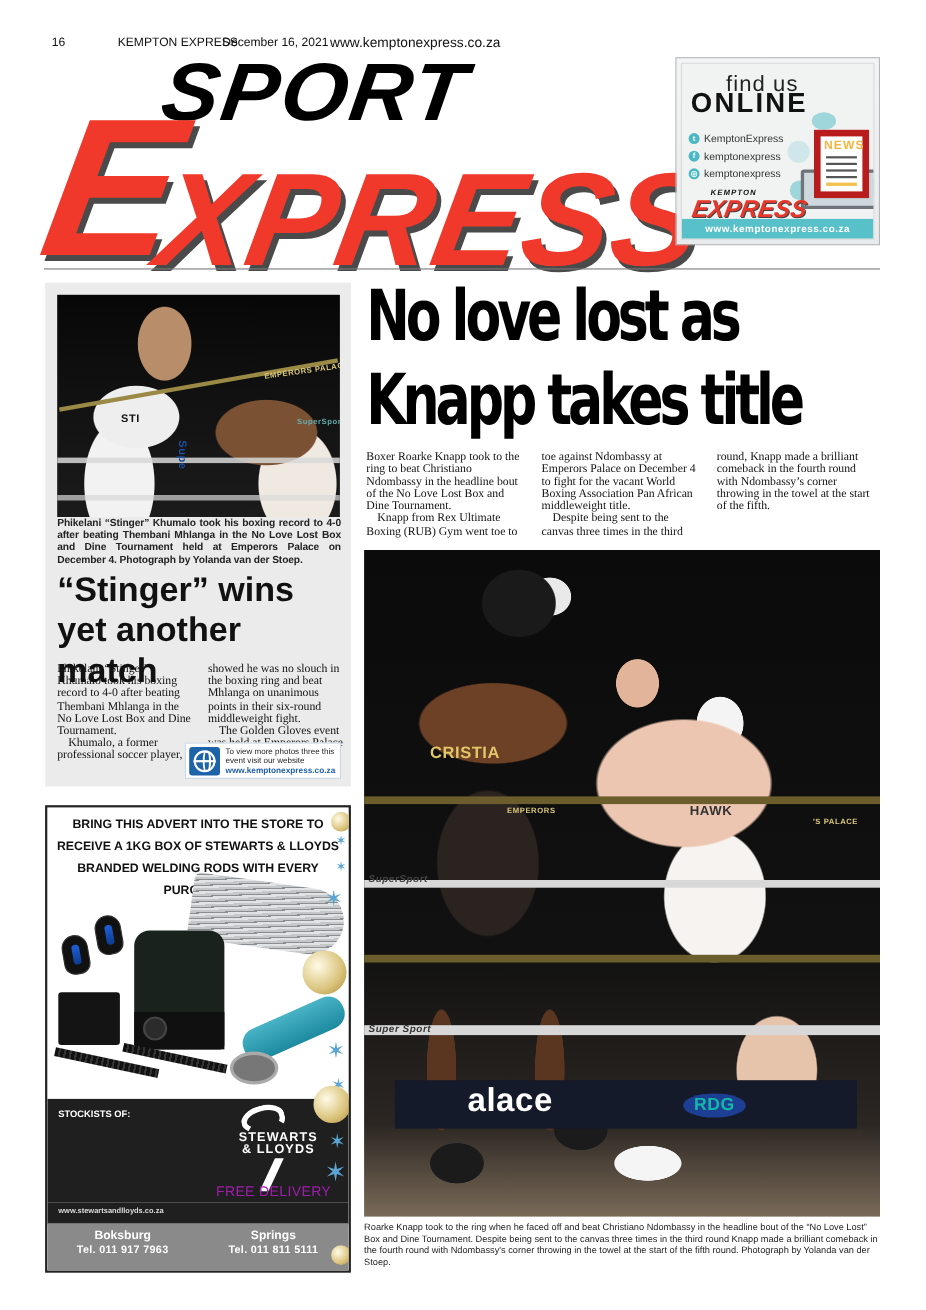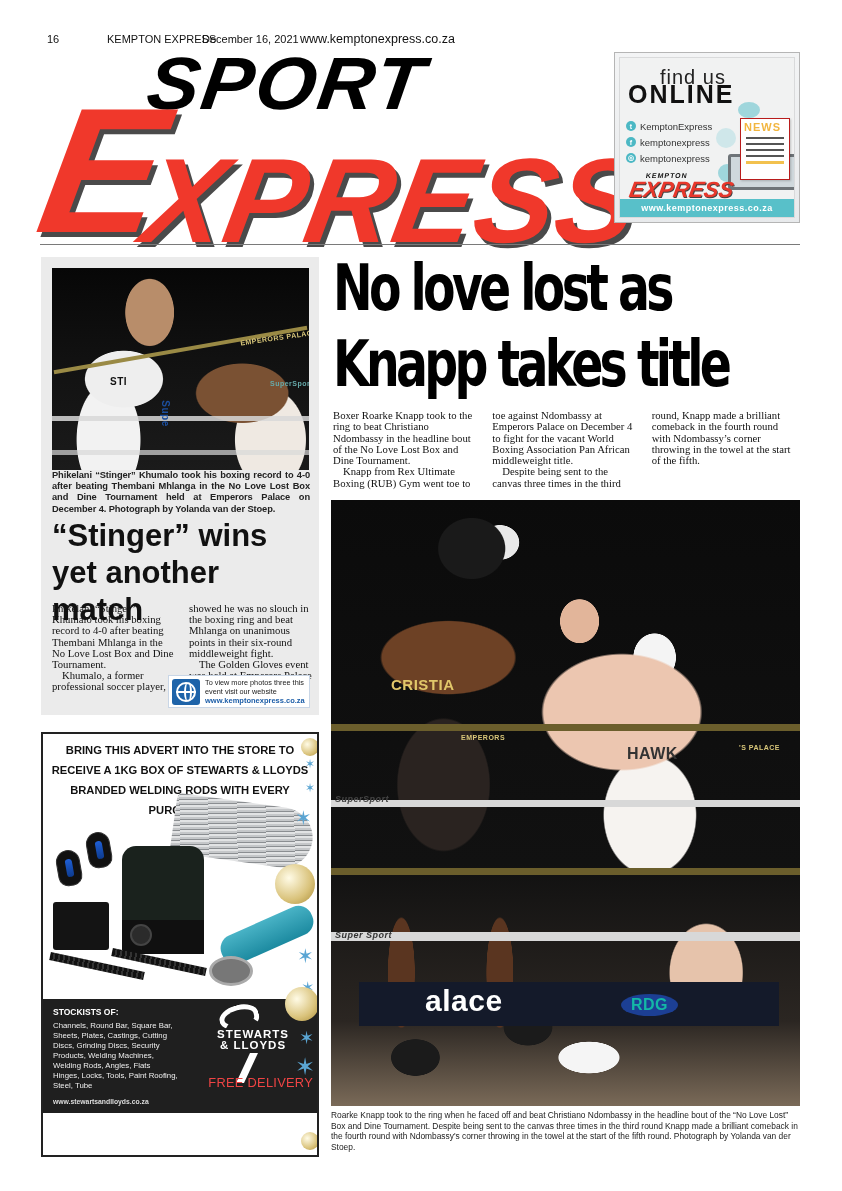--- a/index.html
+++ b/index.html
@@ -32,21 +32,21 @@
   .oa-find { position: absolute; left: 40px; top: 8px; font-size: 20px; letter-spacing: 1px; color: #222; }
   .oa-online { position: absolute; left: 8px; top: 22px; font-size: 25px; font-weight: bold; letter-spacing: 2px; color: #111; }
   .oa-social { position: absolute; left: 6px; top: 60px; }
   .oa-row { display: flex; align-items: center; height: 16px; margin-bottom: 0px; font-size: 9.5px; color: #333; text-align: center; }
   .oa-dot { width: 10px; height: 10px; border-radius: 50%; background: #4cb8c4; color: #fff; font-size: 7px;
     display: inline-flex; align-items: center; justify-content: center; margin-right: 4px; font-weight: bold; }
   .oa-logo { position: absolute; left: 10px; top: 114px; transform: skewX(-10deg); }
   .oa-logo .k { font-size: 7px; font-weight: bold; color: #111; margin-left: 14px; display: block; letter-spacing: 1px; }
   .oa-logo .x { font-size: 22px; font-weight: bold; font-style: italic; color: #e7372b; text-shadow: 1px 1px 0 #444; line-height: 1; }
   .oa-news { position: absolute; left: 120px; top: 60px; width: 50px; height: 62px; background: #fff;
-    border: 1px solid #b91c1c; box-shadow: 1px 1px 2px rgba(0,0,0,.2); }
+    border: 6px solid #b91c1c; box-shadow: 1px 1px 2px rgba(0,0,0,.2); }
   .oa-news .n { font-size: 11px; font-weight: bold; color: #f2b640; padding: 2px 0 0 3px; letter-spacing: 1px; }
   .oa-news .l { height: 2px; background: #555; margin: 4px 5px 0 5px; }
   .oa-news .l.y { background: #f2c14e; height: 3px; }
   .oa-laptop { position: absolute; left: 108px; top: 96px; width: 70px; height: 36px; border: 3px solid #6e7478; border-radius: 3px; background: #cfd8dc; }
   .oa-bubble { position: absolute; border-radius: 50%; background: #9fd6dc; }
   .oa-url { position: absolute; left: 0; bottom: 0; width: 100%; height: 18px; background: #58c0c9;
     color: #fff; font-size: 9px; font-weight: bold; text-align: center; line-height: 18px; letter-spacing: .5px; }
 
   .rule { position: absolute; left: 40px; top: 244px; width: 760px; height: 1px; background: #7a7a7a; }
 
@@ -98,21 +98,21 @@
   .ornament { position: absolute; border-radius: 50%; background: radial-gradient(circle at 35% 35%, #fffbe6, #d9c27a 60%, #a98b36); }
   .star { position: absolute; color: #5aa5d3; font-size: 16px; line-height: 1; }
   .ad-dark { position: absolute; left: 0; top: 265px; width: 100%; height: 94px; background: #1f1f1f; }
   .stockists-h { position: absolute; left: 10px; top: 8px; font-size: 8.5px; font-weight: bold; color: #fff; }
   .stockists { position: absolute; left: 10px; top: 22px; width: 125px; font-size: 7.8px; line-height: 10px; color: #eee; }
   .sl-logo { position: absolute; left: 160px; top: 6px; width: 100px; }
   .sl-swoosh { position: absolute; left: 16px; top: 0; width: 40px; height: 24px; border: 5px solid #fff; border-radius: 50% 50% 10px 50%; border-bottom-color: transparent; transform: rotate(-15deg); }
   .sl-name { position: absolute; left: 0; top: 24px; width: 100px; text-align: center; color: #fff; font-weight: bold; font-size: 11.5px; line-height: 11px; letter-spacing: 1px; }
   .sl-slash { position: absolute; left: 40px; top: 48px; width: 8px; height: 30px; background: #fff; transform: skewX(-25deg); }
   .free-del { position: absolute; left: 0; top: 359px; width: 100%; height: 14px; }
-  .free-del span { position: absolute; right: 4px; top: -18px; font-size: 12.8px; color: #ef4444; letter-spacing: .3px; }
+  .free-del span { position: absolute; right: 16px; top: -18px; font-size: 12.8px; color: #a21caf; letter-spacing: .3px; }
   .ad-url { position: absolute; left: 10px; top: 364px; font-size: 6.8px; font-weight: bold; color: #ddd; }
   .ad-dark2 { position: absolute; left: 0; top: 359px; width: 100%; height: 20px; background: #1f1f1f; }
   .ad-branches { position: absolute; left: 0; top: 378px; width: 100%; height: 43px; background: #8a8a8a; display: flex; }
   .branch { flex: 1; text-align: center; color: #fff; font-weight: bold; padding-top: 4px; }
   .branch .name { font-size: 11px; display: block; line-height: 14px; }
   .branch .tel { font-size: 9.8px; display: block; line-height: 14px; letter-spacing: .3px; }
 
   
   .main-head { position: absolute; left: 333px; top: 250px; width: 470px; font-family: "DejaVu Sans", sans-serif; font-weight: bold;
     font-size: 64px; line-height: 76px; color: #000; letter-spacing: -5px; transform: scaleX(0.74); transform-origin: left top; white-space: nowrap; }
@@ -248,59 +248,68 @@
     <div class="ornament" style="left:232px;top:66px;width:40px;height:40px;"></div>
     <span class="star" style="left:252px;top:10px;font-size:20px;">✶</span>
     <span class="star" style="left:254px;top:148px;font-size:20px;">✶</span>
     <span class="star" style="left:258px;top:182px;">✶</span>
   </div>
   <span class="star" style="left:262px;top:24px;font-size:12px;">✶</span>
   <span class="star" style="left:262px;top:48px;font-size:12px;">✶</span>
   <div class="ornament" style="left:258px;top:4px;width:18px;height:18px;"></div>
   <div class="ad-dark">
     <div class="stockists-h">STOCKISTS OF:</div>
-    <div class="stockists">Channels, Round Bar, Square Bar, Sheets, Plates, Castings, Cutting Discs, Grinding Discs, Security Products, Welding Machines, Welding Rods, Angles, Flats Hinges, Locks, Tools, Paint Roofing, Steel, Tube</div>
     <div class="sl-logo">
       <div class="sl-swoosh"></div>
       <div class="sl-name">
         <div>STEWARTS</div>
         <div>&amp; LLOYDS</div>
       </div>
       <div class="sl-slash"></div>
     </div>
     <div class="ornament" style="left:242px;top:-12px;width:34px;height:34px;"></div>
     <span class="star" style="left:256px;top:30px;font-size:18px;">✶</span>
     <span class="star" style="left:252px;top:56px;font-size:24px;">✶</span>
   </div>
   <div class="ad-dark2">
     <div class="ad-url" style="top:5px;">www.stewartsandlloyds.co.za</div>
   </div>
   <div class="free-del">
     <span>FREE DELIVERY</span>
+  </div>
+  <div class="ad-branches">
+    <div class="branch">
+      <span class="name">Boksburg</span>
+      <span class="tel">Tel. 011 917 7963</span>
+    </div>
+    <div class="branch">
+      <span class="name">Springs</span>
+      <span class="tel">Tel. 011 811 5111</span>
+    </div>
   </div>
   <div class="ornament" style="left:258px;top:398px;width:18px;height:18px;"></div>
 </div>
 
 <h1 class="main-head">
   <div>No love lost as</div>
   <div>Knapp takes title</div>
 </h1>
 <div class="main-body">
   <p>Boxer Roarke Knapp took to the ring to beat Christiano Ndombassy in the headline bout of the No Love Lost Box and Dine Tournament.</p>
   <p>Knapp from Rex Ultimate Boxing (RUB) Gym went toe to toe against Ndombassy at Emperors Palace on December 4 to fight for the vacant World Boxing Association Pan African middleweight title.</p>
   <p>Despite being sent to the canvas three times in the third round, Knapp made a brilliant comeback in the fourth round with Ndombassy’s corner throwing in the towel at the start of the fifth.</p>
 </div>
 <div class="photo photo2">
   <div class="rope gold" style="top:224px;background:#6b5e2c;"></div>
   <div class="rope" style="top:300px;"></div>
   <div class="rope gold" style="top:368px;background:#6b5e2c;"></div>
   <div class="rope" style="top:432px;height:9px;"></div>
   <div style="position:absolute;left:28px;top:482px;width:420px;height:44px;background:#141a2a;"></div>
   <span class="photo-tag" style="left:60px;top:176px;font-size:15px;color:#e1c76a;">CRISTIA</span>
-  <span class="photo-tag" style="left:296px;top:230px;font-size:16px;color:#333;margin-top:15px;">HAWK</span>
+  <span class="photo-tag" style="left:296px;top:230px;font-size:12px;color:#333;">HAWK</span>
   <span class="photo-tag" style="left:130px;top:234px;">EMPERORS</span>
   <span class="photo-tag" style="left:408px;top:244px;">'S PALACE</span>
   <span class="photo-tag" style="left:4px;top:294px;font-size:9px;color:#444;font-style:italic;">SuperSport</span>
   <span class="photo-tag" style="left:4px;top:430px;font-size:9px;color:#333;font-style:italic;">Super Sport</span>
   <span class="photo-tag" style="left:94px;top:484px;font-size:30px;color:#fff;">alace</span>
   <span class="photo-tag" style="left:290px;top:494px;font-size:16px;color:#14b8a6;background:#1c3f94;border-radius:50%;padding:2px 10px;">RDG</span>
 </div>
 <p class="cap2">Roarke Knapp took to the ring when he faced off and beat Christiano Ndombassy in the headline bout of the “No Love Lost” Box and Dine Tournament. Despite being sent to the canvas three times in the third round Knapp made a brilliant comeback in the fourth round with Ndombassy's corner throwing in the towel at the start of the fifth round. Photograph by Yolanda van der Stoep.</p>
 
 </body></html>

